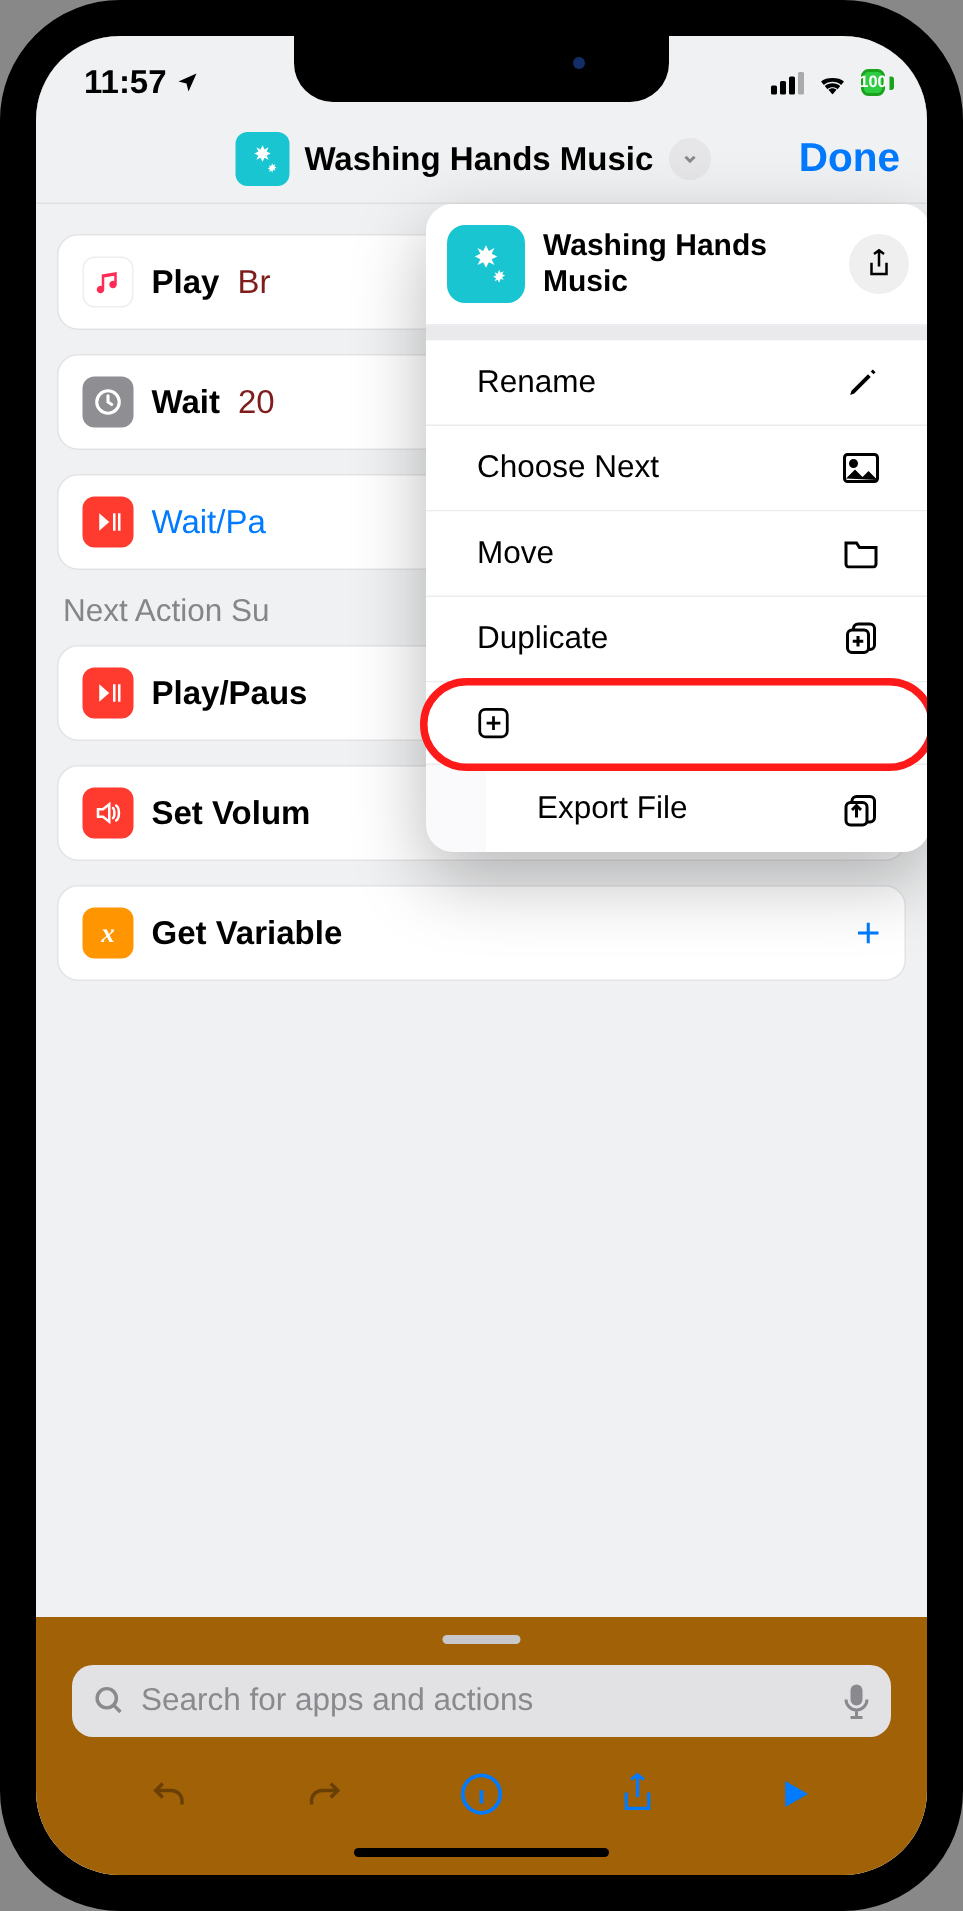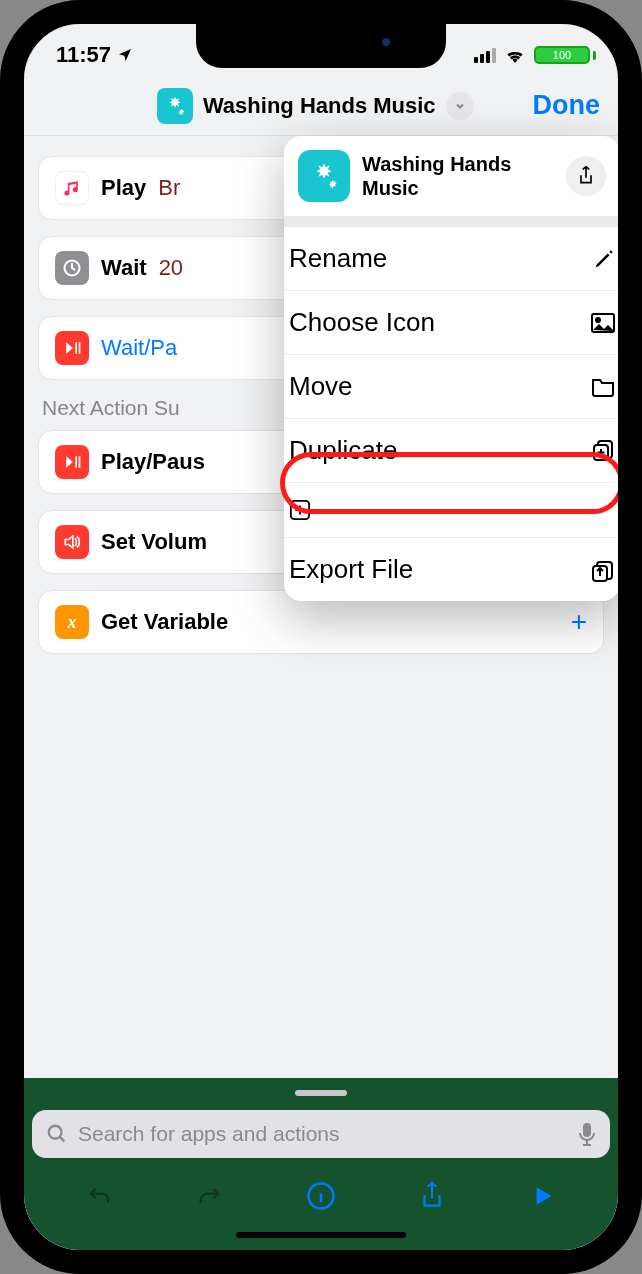--- a/index.html
+++ b/index.html
@@ -18,21 +18,21 @@
   .notch {
     position: absolute; top: 0; left: 50%; transform: translateX(-50%);
     width: 250px; height: 44px; background: #000; border-bottom-left-radius: 26px; border-bottom-right-radius: 26px; z-index: 100;
   }
   .notch .dot { position: absolute; right: 56px; top: 14px; width: 8px; height: 8px; border-radius: 50%; background: #132e66; }
 
   
   .status-bar { height: 52px; display: flex; justify-content: space-between; align-items: center; padding: 10px 22px 0 32px; font-size: 22px; font-weight: 600; }
   .status-right { display: flex; align-items: center; gap: 8px; }
   .battery { display: inline-flex; align-items: center; gap: 3px; }
-  .battery-body { width: 56px; height: 18px; border: 2px solid #1aa31a; border-radius: 5px; background: #2ecc40; position: relative; display: flex; align-items: center; justify-content: center; font-size: 11px; font-weight: 400; color: #fff; }
+  .battery-body { width: 16px; height: 18px; border: 2px solid #1aa31a; border-radius: 5px; background: #2ecc40; position: relative; display: flex; align-items: center; justify-content: center; font-size: 11px; font-weight: 700; color: #fff; }
   .battery-cap { width: 3px; height: 9px; background: #1aa31a; border-radius: 0 2px 2px 0; }
   .signal-bars { display: inline-flex; align-items: flex-end; gap: 2px; }
   .signal-bars span { width: 4px; background: #000; border-radius: 1px; }
   .signal-bars span:nth-child(1){height:6px;}
   .signal-bars span:nth-child(2){height:9px;}
   .signal-bars span:nth-child(3){height:12px;}
   .signal-bars span:nth-child(4){height:15px;background:#aaa;}
 
   
   .header { height: 60px; display: flex; align-items: center; padding: 0 18px; gap: 10px; border-bottom: 1px solid #e1e1e3; }
@@ -62,27 +62,27 @@
   
   .popup {
     position:absolute; top:0px; right:-2px; width:336px; background:#fafafc;
     border-radius:18px; box-shadow: 0 18px 50px rgba(0,0,0,.28); overflow:hidden; z-index:50;
   }
   .popup-header { display:flex; align-items:center; padding:14px 14px; background:#fff; gap:12px; border-bottom:1px solid #ececee;}
   .popup-header .sicon { width:52px; height:52px; border-radius:12px; background:#19c5d0; display:flex; align-items:center; justify-content:center; }
   .popup-title { font-size:20px; font-weight:700; flex:1; line-height:1.2; }
   .share-btn { width:40px; height:40px; border-radius:50%; background:#efefef; display:flex; align-items:center; justify-content:center; }
   .popup-gap { height:10px; background:#eaeaec; }
-  .menu-item { display:flex; align-items:center; justify-content:space-between; padding:16px 5px; font-size:26px; background:#fff; border-bottom:1px solid #ececee; }
-  .menu-item:last-child { border-bottom:none; }
+  .menu-item { display:flex; align-items:center; justify-content:space-between; padding:16px 34px; font-size:21px; background:#fff; border-bottom:1px solid #ececee; }
+  .menu-item:last-child { border-bottom:none;margin-left:40px; }
 
   .callout { position:absolute; border:5px solid #ff1a1a; border-radius:32px; pointer-events:none; z-index:60; }
 
   
-  .bottom-pane { position:absolute; left:0; right:0; bottom:0; background:#14532d; padding:12px 8px 0; }
+  .bottom-pane { position:absolute; left:0; right:0; bottom:0; background:#a16207; padding:12px 24px 0; }
   .grabber { width:52px; height:6px; border-radius:3px; background:#c8c8cc; margin:0 auto 14px; }
   .search { background:#e2e2e5; border-radius:14px; display:flex; align-items:center; gap:10px; padding:12px 14px; color:#8a8a8e; font-size:21px; }
   .search .mic { margin-left:auto; }
   .toolbar { display:flex; justify-content:space-around; align-items:center; padding:18px 12px 10px; }
   .toolbar .tbtn { width:40px; height:40px; display:flex; align-items:center; justify-content:center; }
   .disabled svg { opacity:.35; }
   .home-indicator { width:170px; height:6px; background:#000; border-radius:4px; margin:6px auto 12px; }
 
   
   .ext-btn { position:absolute; background:#000; border-radius:6px; }
@@ -219,21 +219,21 @@
           </div>
         </div>
         <div class="popup-gap"></div>
         <div class="menu-item">
           <span>Rename</span>
           <svg width="22" height="22" viewBox="0 0 24 24" fill="#000">
               <path d="M3 21l3-1 12-12-2-2L4 18l-1 3zM18 4l2 2 1.5-1.5-2-2L18 4z"></path>
             </svg>
         </div>
         <div class="menu-item">
-          <span>Choose Icon</span>
+          <span>Choose Next</span>
           <svg width="24" height="20" viewBox="0 0 24 20" fill="none" stroke="#000" stroke-width="2">
               <rect x="1" y="1" width="22" height="18" rx="2"></rect>
               <circle cx="7" cy="7" r="2" fill="#000"></circle>
               <path d="M2 17l6-6 5 5 4-4 6 6" fill="#000" stroke="none"></path>
             </svg>
         </div>
         <div class="menu-item">
           <span>Move</span>
           <svg width="24" height="20" viewBox="0 0 24 20" fill="none" stroke="#000" stroke-width="2">
               <path d="M2 3h7l2 3h11v11a2 2 0 01-2 2H4a2 2 0 01-2-2V3z"></path>

